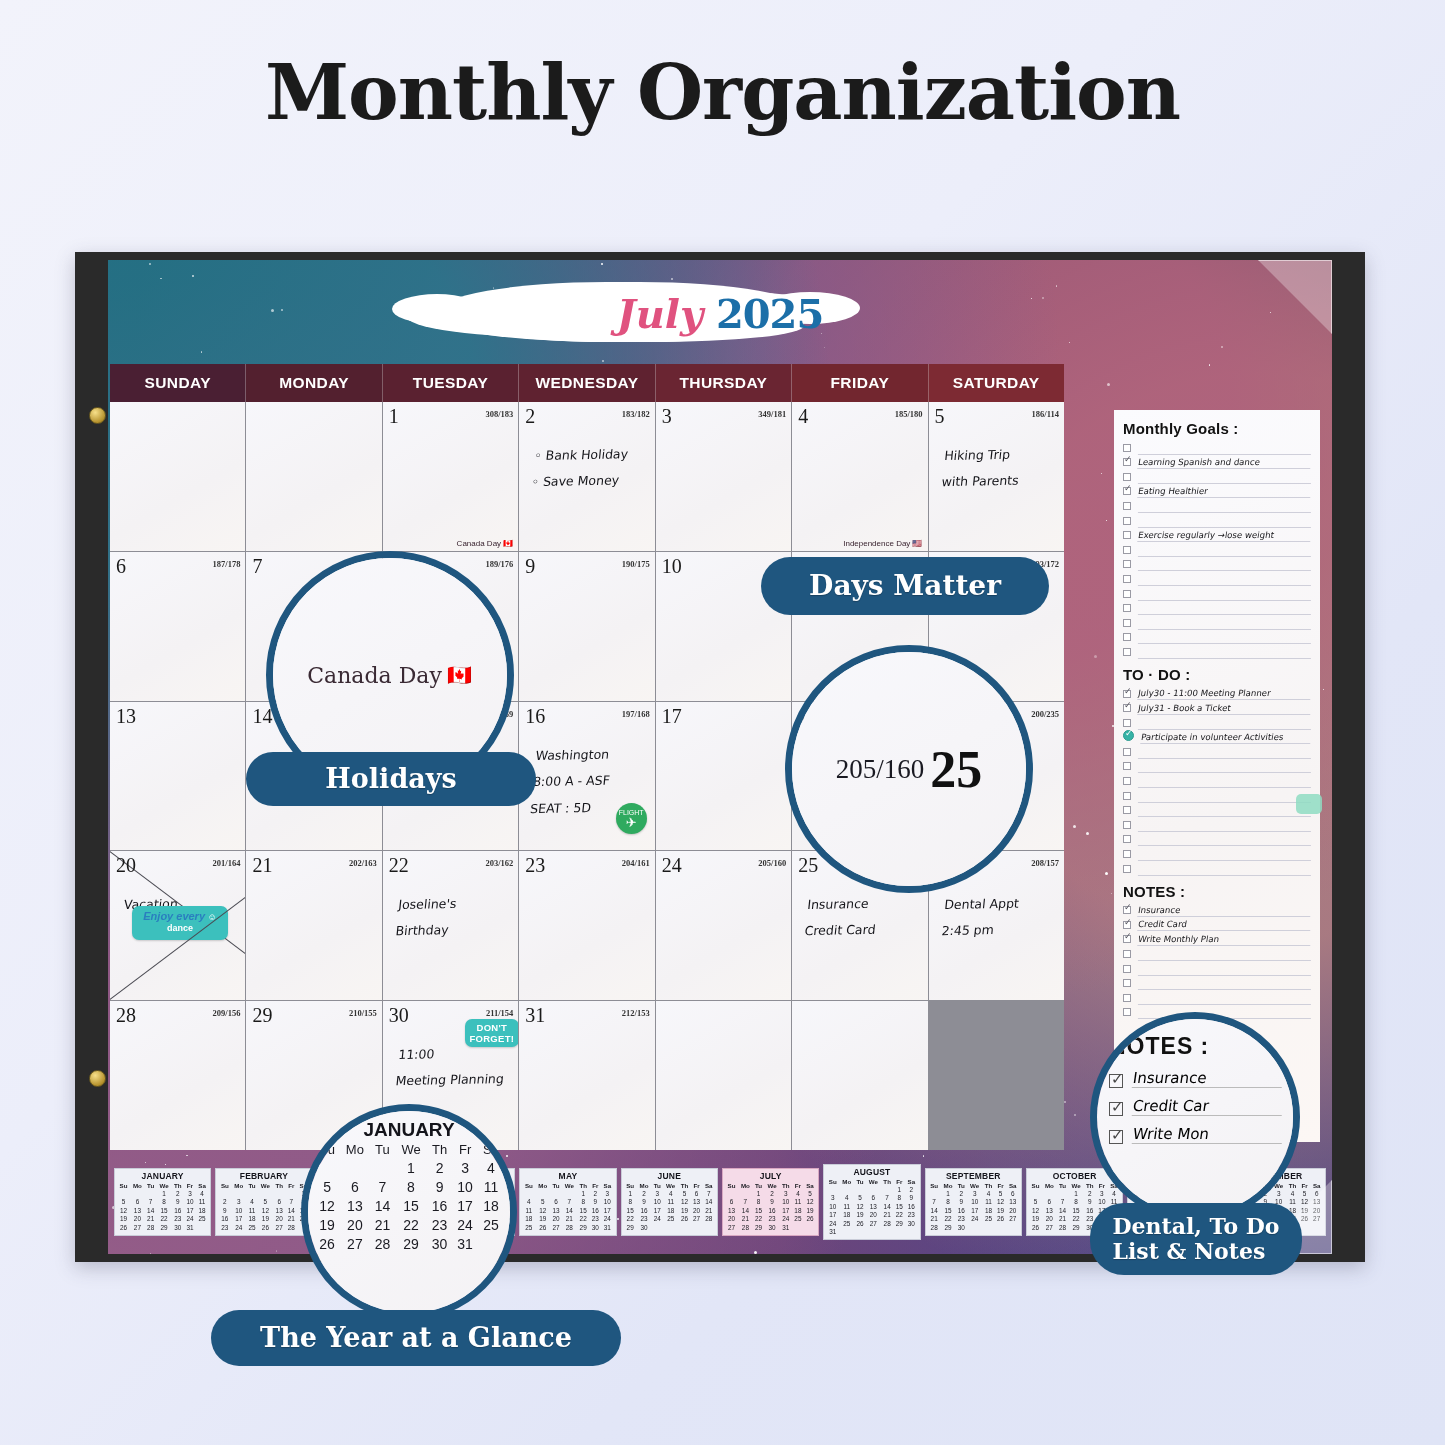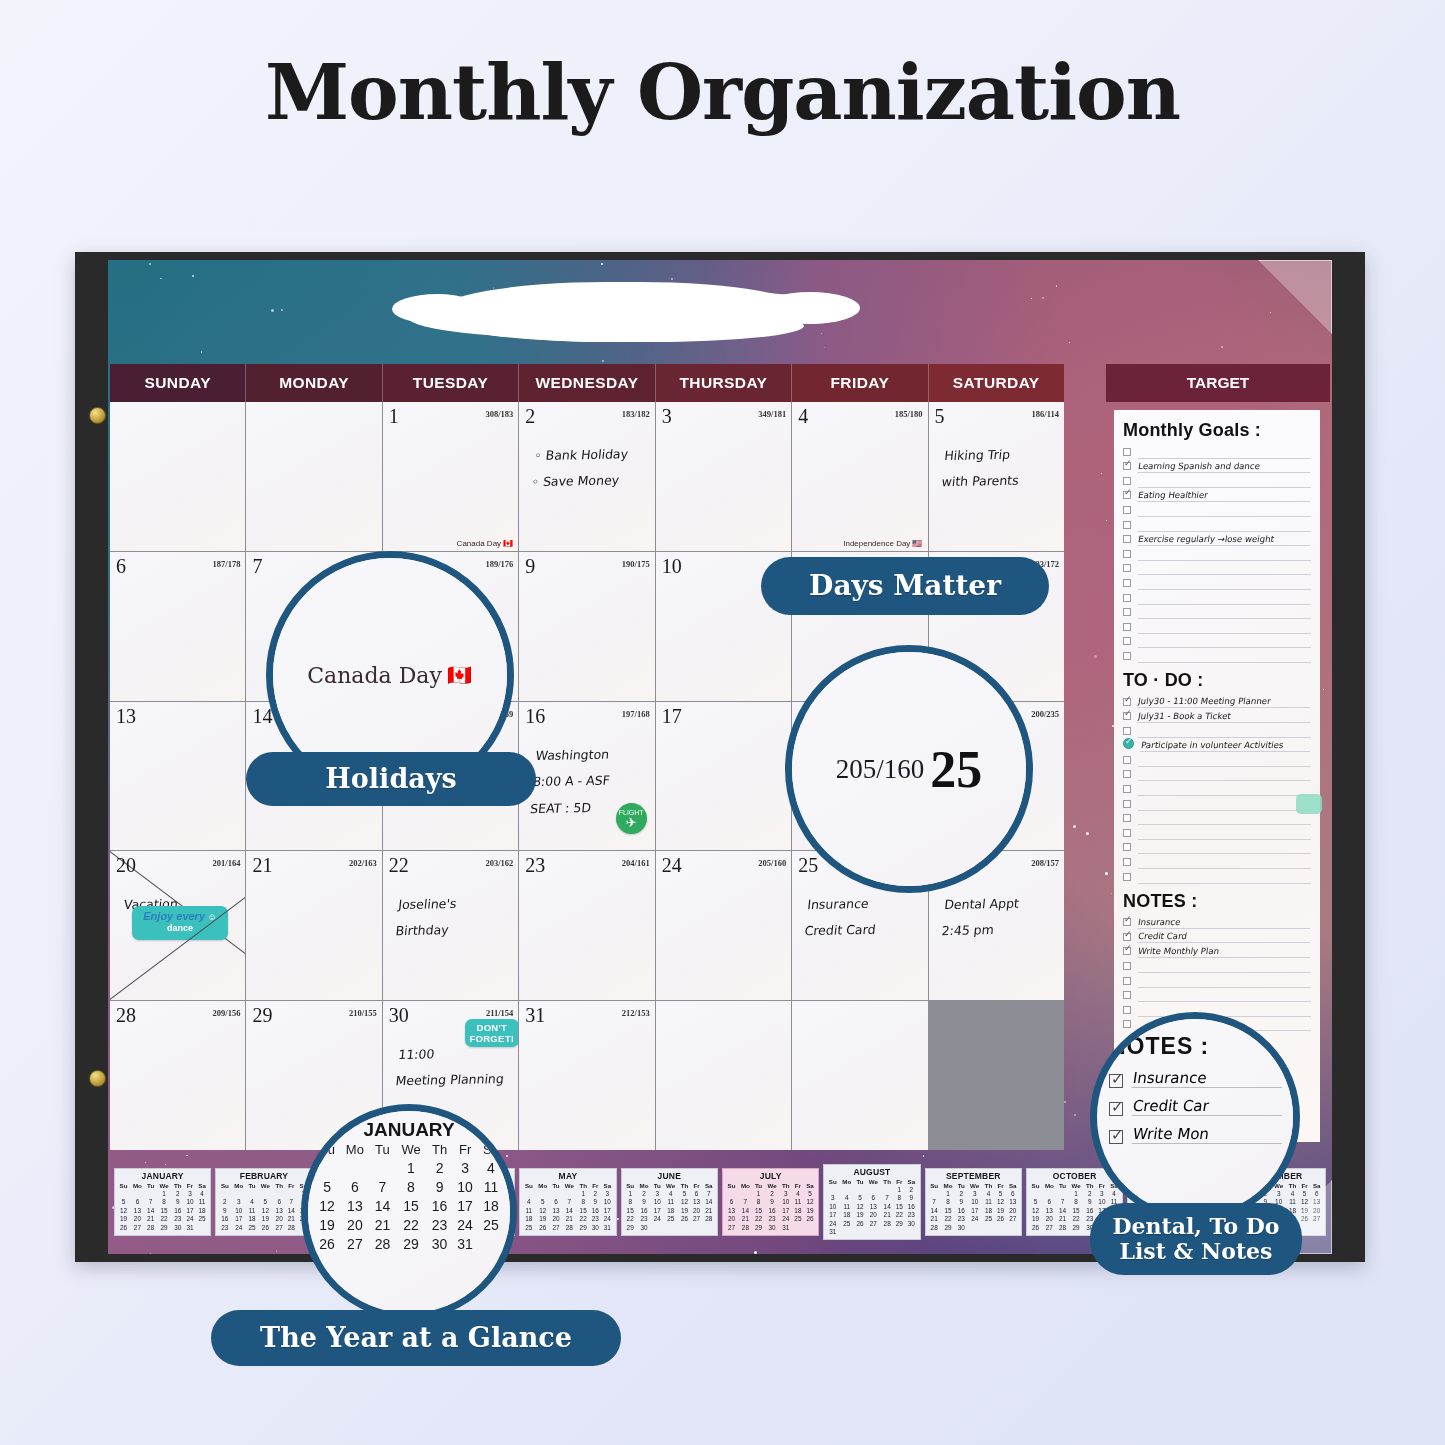--- a/index.html
+++ b/index.html
@@ -154,21 +154,21 @@
   .target-hdr {
     height:38px; background:#6d2337; color:#fff; display:flex;
     align-items:center; justify-content:center; font-weight:700; font-size:15.5px;
   }
   .target-body {
     position:absolute; left:8px; right:10px; top:46px; bottom:8px;
     background:linear-gradient(160deg,#fbfbfe,#f7f4f4 55%,#fcf7f4);
     padding:10px 9px 8px 9px;
   }
   .sec-title {
-    font-weight:700; font-size:18px; color:#111; margin-bottom:3px;
+    font-weight:700; font-size:15px; color:#111; margin-bottom:3px;
     font-family:"Liberation Sans", sans-serif; letter-spacing:.2px;
   }
   .rowline { display:flex; align-items:flex-end; height:14.6px; }
   .cbx {
     width:8px; height:8px; border:1px solid #9a9aa4; margin-right:7px;
     flex:0 0 auto; margin-bottom:3px; position:relative; background:#fff;
   }
   .cbx.on:after {
     content:"\2713"; position:absolute; left:0px; top:-4px;
     font-size:9px; color:#55555f; line-height:1;
@@ -199,21 +199,21 @@
   .mini table { width:100%; border-collapse:collapse; }
   .mini td, .mini th {
     font-size:6.4px; text-align:center; color:#1b1b22; line-height:1.32;
     font-family:"Liberation Sans", sans-serif; padding:0;
   }
   .mini th { font-weight:700; font-size:6.2px; }
   .mini.hl { background:#f5dbe8; border-color:#d9a8c2; }
   
   .pill {
     position:absolute; background:#1f567f; color:#fff; border-radius:34px;
-    font-family:"DejaVu Serif", serif; font-weight:700; text-align:center;
+    font-family:"DejaVu Serif", serif; font-weight:700; 
     display:flex; align-items:center; justify-content:center;
     text-shadow:0 1px 1px rgba(0,0,0,.25); line-height:1.12;
   }
   .magnifier {
     position:absolute; border:7px solid #1f567f; border-radius:50%;
     background:rgba(255,255,255,.0);
   }
   .mag-content {
     position:absolute; inset:0; border-radius:50%; overflow:hidden;
     background:linear-gradient(150deg,#f8f8fc,#f4f2f4);
@@ -469,20 +469,24 @@
         <i style="left: 11.1797%; top: 50.5787%; width: 1.2px; height: 1.2px; opacity: 0.8;"></i>
         <i style="left: 65.3798%; top: 27.8063%; width: 1.2px; height: 1.2px; opacity: 0.66;"></i>
         <i style="left: 44.9492%; top: 78.9405%; width: 1.2px; height: 1.2px; opacity: 0.72;"></i>
         <i style="left: 65.7309%; top: 78.0678%; width: 2px; height: 2px; opacity: 0.45;"></i>
         <i style="left: 47.4331%; top: 41.6161%; width: 3px; height: 3px; opacity: 0.53;"></i>
         <i style="left: 52.7791%; top: 99.7331%; width: 3px; height: 3px; opacity: 0.92;"></i>
       </div>
 
     <div class="masthead">
       <div class="brush"></div>
+      <div class="monthname">
+        <span class="m">July</span>
+        <span class="y">2025</span>
+      </div>
     </div>
 
     <div class="grid-wrap">
       <div class="dayhdr" id="dayhdr">
           <div class="hdr-bg1">SUNDAY</div>
           <div class="hdr-bg2">MONDAY</div>
           <div class="hdr-bg3">TUESDAY</div>
           <div class="hdr-bg4">WEDNESDAY</div>
           <div class="hdr-bg5">THURSDAY</div>
           <div class="hdr-bg6">FRIDAY</div>
@@ -653,21 +657,20 @@
           </div>
           <div class="cell">
             <span class="dnum">31</span>
             <span class="frac">212/153</span>
           </div>
           <div class="cell"></div>
           <div class="cell"></div>
         </div>
 
       <div class="target-col">
-        <div class="target-hdr">TARGET</div>
         <div class="target-body">
           <div class="sec-title">Monthly Goals :</div>
           <div id="goals-list">
               <div class="rowline">
                 <span class="cbx"></span>
                 <span class="rline"></span>
               </div>
               <div class="rowline">
                 <span class="cbx on"></span>
                 <span class="rline">Learning Spanish and dance</span>

